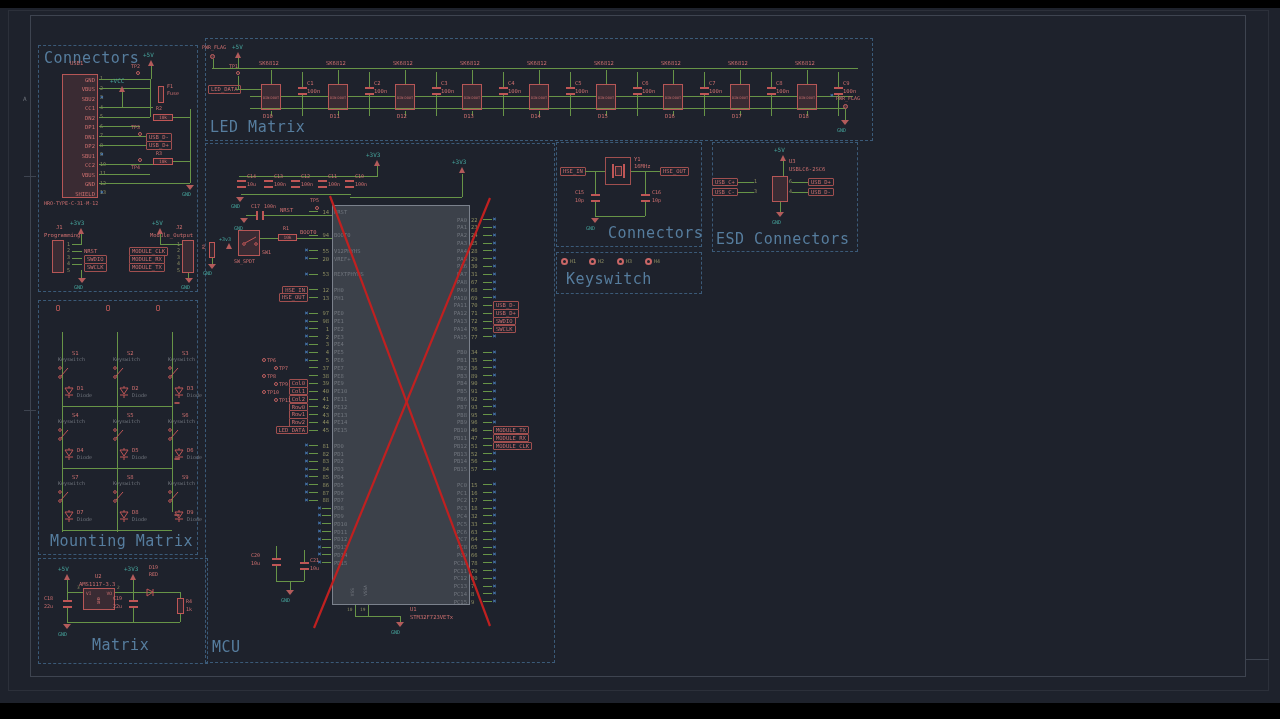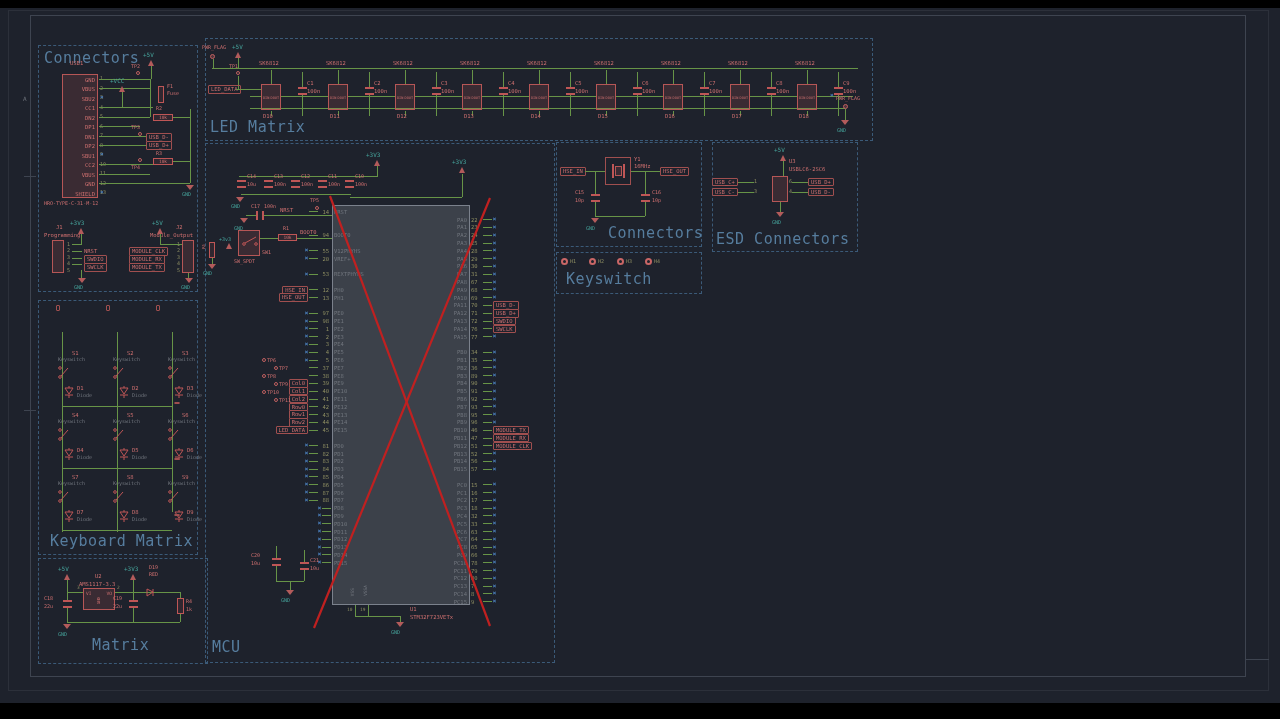--- a/index.html
+++ b/index.html
@@ -1386,21 +1386,21 @@
         <i class="hole"></i>
         <span class="rm">H3</span>
       </div>
       <div class="hitem">
         <i class="hole"></i>
         <span class="rm">H4</span>
       </div>
     </div>
 
   <div class="sec" style="left:38px;top:292px;width:160px;height:255px"></div>
-  <div class="title" style="left:50px;top:524px">Keyboard Matrix</div>
+  <div class="title" style="left:50px;top:524px">Mounting Matrix</div>
   <div class="colpills" style="left:56px;top:297px">
       <span class="pill vpill rm"></span>
       <span class="pill vpill rm"></span>
       <span class="pill vpill rm"></span>
     </div>
   <i class="wv" style="left:62px;top:324px;height:200px"></i>
   <i class="wv" style="left:117px;top:324px;height:200px"></i>
   <i class="wv" style="left:172px;top:324px;height:180px"></i>
   <i class="wh" style="left:62px;top:398px;width:110px"></i>
   <i class="wh" style="left:62px;top:460px;width:110px"></i>

